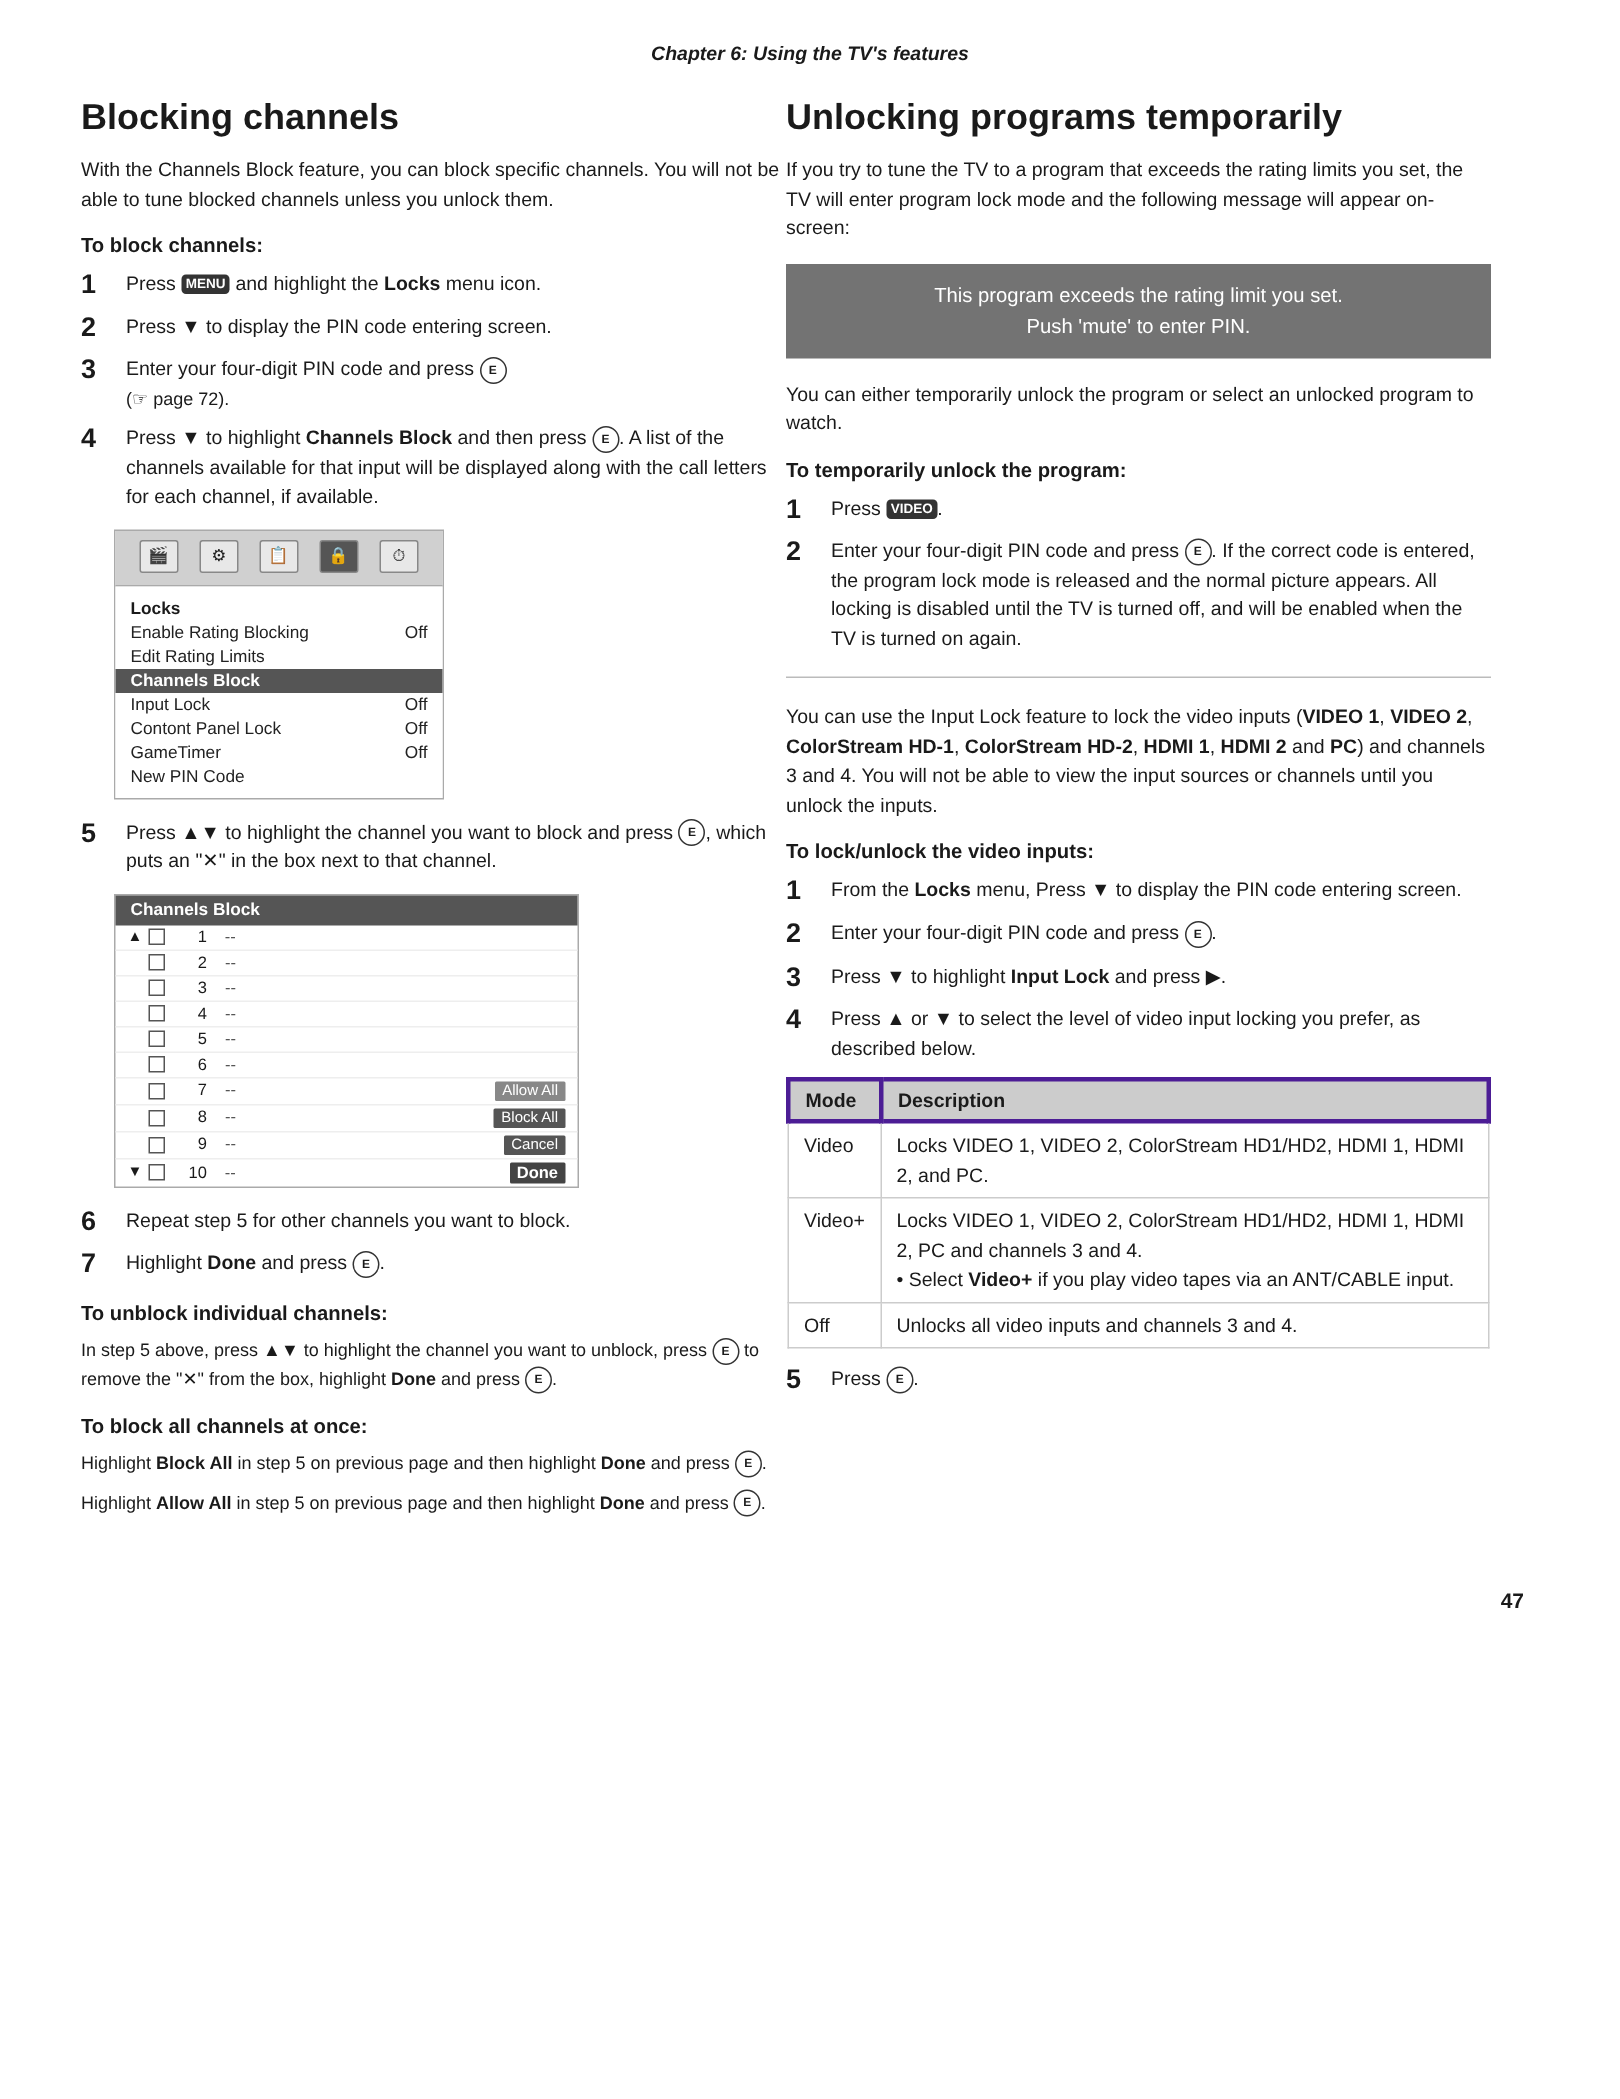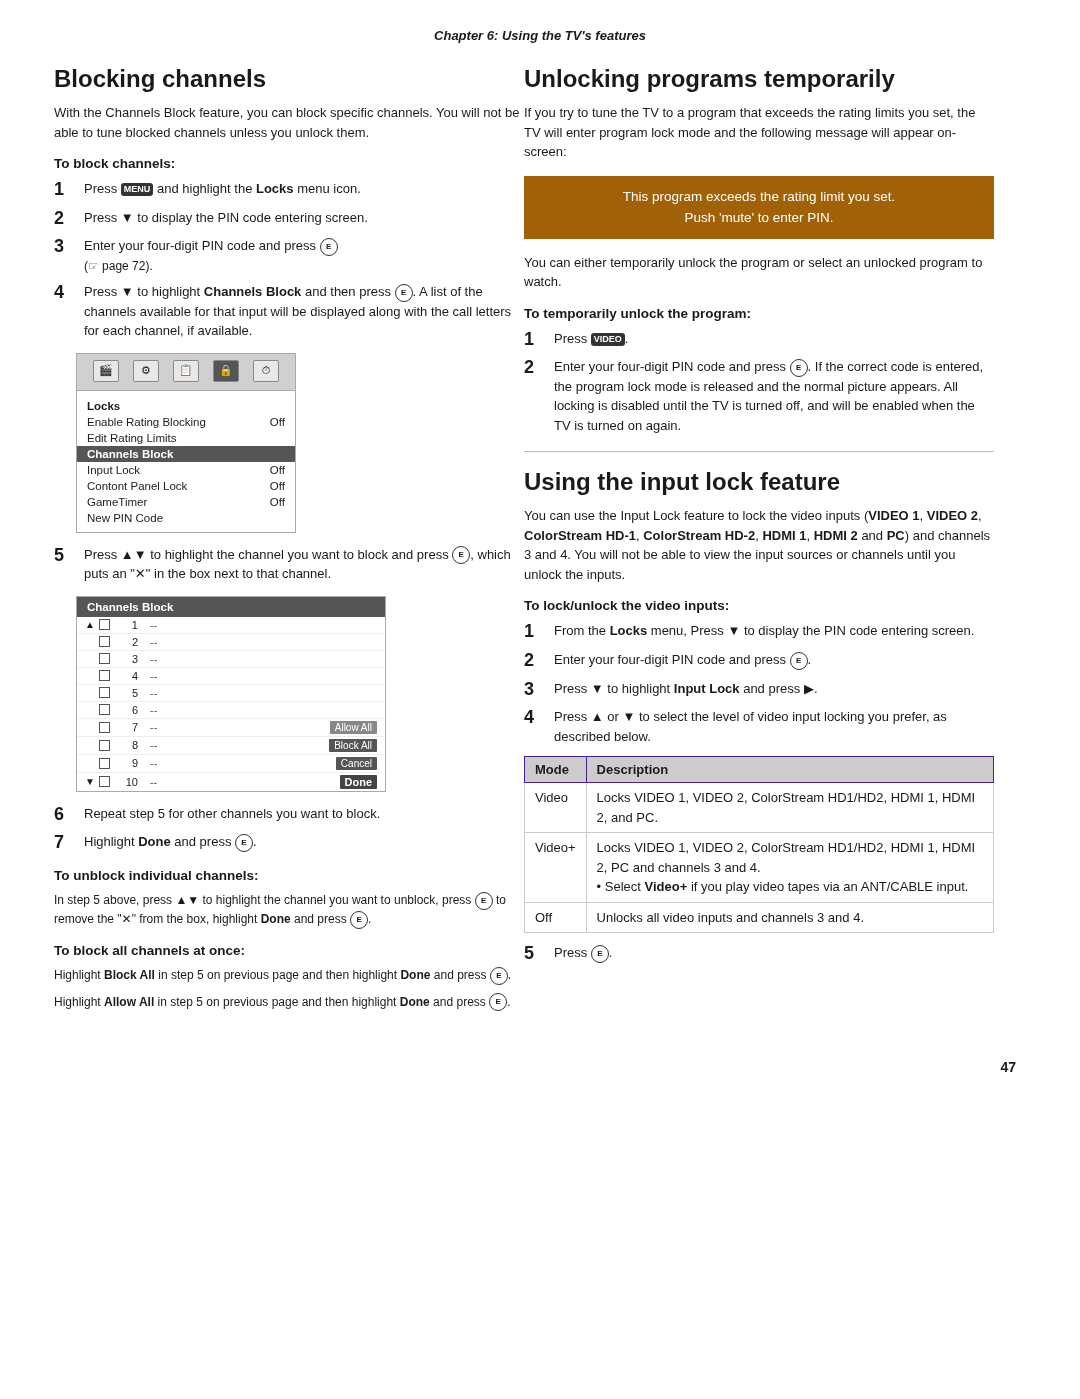--- a/index.html
+++ b/index.html
@@ -218,42 +218,42 @@
     }
     .arrow-up::before { content: "▲"; }
     .arrow-down::before { content: "▼"; }
     .arrow-right::before { content: "▶"; }
     .inline-note {
       font-size: 12px;
       line-height: 1.5;
       margin: 4px 0 8px 0;
     }
     .program-lock-box {
-      background: #a16207;
+      background: #737373;
       color: #fff;
       text-align: center;
       padding: 10px 20px;
       font-size: 13.5px;
       margin: 14px 0;
       line-height: 1.6;
     }
     .table-mode {
       width: 100%;
       border-collapse: collapse;
       margin-top: 10px;
       font-size: 13px;
     }
     .table-mode thead tr {
       background: #ccc;
     }
     .table-mode th {
       padding: 5px 10px;
       text-align: left;
       font-weight: bold;
-      border: 1px solid #4c1d95;
+      border: 3px solid #4c1d95;
       font-size: 13px;
     }
     .table-mode td {
       padding: 5px 10px;
       border: 1px solid #ccc;
       vertical-align: top;
       font-size: 13px;
       line-height: 1.5;
     }
     .table-mode tr:first-child td {
@@ -482,21 +482,20 @@
           <span class="step-text">Press <span class="icon-btn">VIDEO</span>.</span>
         </li>
         <li>
           <span class="step-num">2</span>
           <span class="step-text">Enter your four-digit PIN code and press <span class="icon-circle">E</span>. If the correct code is entered, the program lock mode is released and the normal picture appears. All locking is disabled until the TV is turned off, and will be enabled when the TV is turned on again.</span>
         </li>
       </ul>
 
       <hr class="divider-line">
 
-      <h2>Using the input lock feature</h2>
 
       <p class="section-intro">
         You can use the Input Lock feature to lock the video inputs (<b>VIDEO 1</b>, <b>VIDEO 2</b>, <b>ColorStream HD-1</b>, <b>ColorStream HD-2</b>, <b>HDMI 1</b>, <b>HDMI 2</b> and <b>PC</b>) and channels 3 and 4. You will not be able to view the input sources or channels until you unlock the inputs.
       </p>
 
       <div class="subheading">To lock/unlock the video inputs:</div>
 
       <ul class="step-list">
         <li>
           <span class="step-num">1</span>

